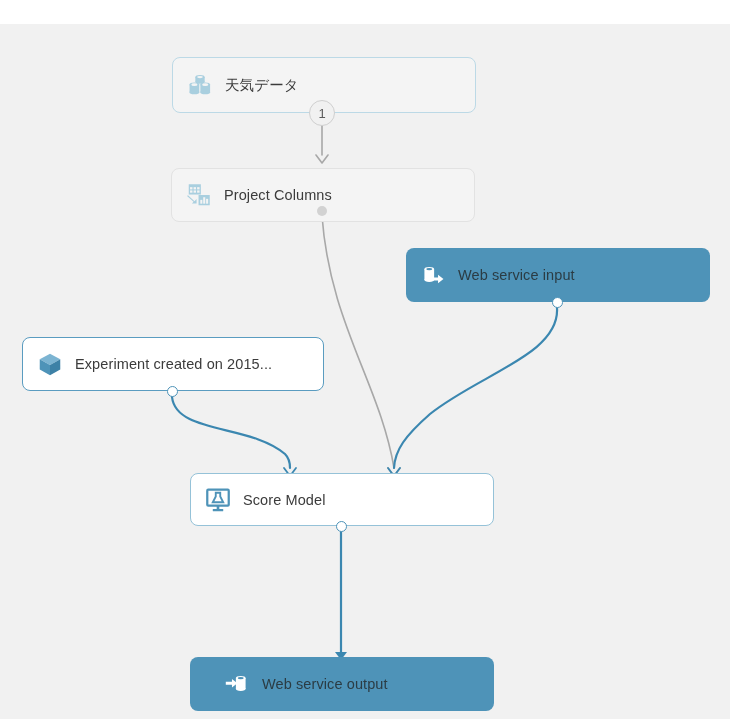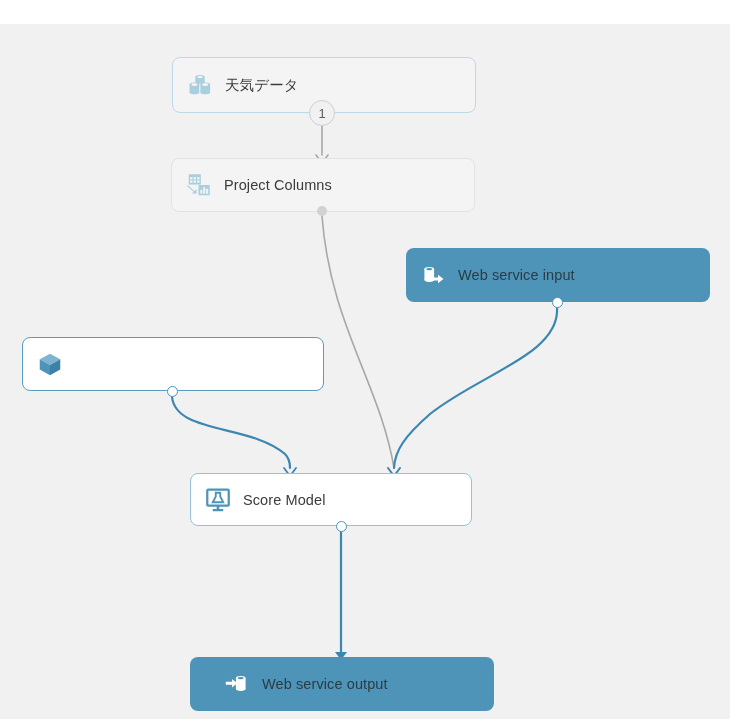--- a/index.html
+++ b/index.html
@@ -140,21 +140,21 @@
       </g>
       <g fill="#f4f4f4">
         <ellipse cx="15" cy="6.5" rx="3.1" ry="1.25"></ellipse>
         <ellipse cx="9" cy="14.6" rx="3.3" ry="1.35"></ellipse>
         <ellipse cx="20.6" cy="14.6" rx="3.3" ry="1.35"></ellipse>
       </g>
     </svg>
         </span>
         <span class="label">天気データ</span>
       </div>
-      <div class="node node--module" style="left: 171px; top: 134px; width: 304px; height: 54px;">
+      <div class="node node--module" style="left: 171px; top: 144px; width: 304px; height: 54px;">
         <span class="icon">
     <svg viewBox="0 0 30 30" width="28" height="28">
       <rect x="4" y="3.5" width="13" height="11" fill="#a9cfdf"></rect>
       <g fill="#f4f4f4">
         <rect x="5.4" y="6.6" width="2.6" height="2.4"></rect>
         <rect x="9.2" y="6.6" width="2.6" height="2.4"></rect>
         <rect x="13" y="6.6" width="2.6" height="2.4"></rect>
         <rect x="5.4" y="10.1" width="2.6" height="2.4"></rect>
         <rect x="9.2" y="10.1" width="2.6" height="2.4"></rect>
         <rect x="13" y="10.1" width="2.6" height="2.4"></rect>
@@ -185,22 +185,23 @@
         <span class="label">Web service input</span>
       </div>
       <div class="node node--model" style="left: 22px; top: 313px; width: 302px; height: 54px;">
         <span class="icon">
     <svg viewBox="0 0 30 30" width="28" height="28">
       <path d="M15 4 L26 10 L15 16 L4 10 Z" fill="#7cb4d2"></path>
       <path d="M4 10 L15 16 L15 27 L4 21 Z" fill="#4e93b8"></path>
       <path d="M26 10 L15 16 L15 27 L26 21 Z" fill="#3d81a6"></path>
     </svg>
         </span>
-      </div>
-      <div class="node node--score" style="left: 190px; top: 449px; width: 282px; height: 53px;">
+        <span class="label">Experiment created on 2015...</span>
+      </div>
+      <div class="node node--score" style="left: 190px; top: 449px; width: 304px; height: 53px;">
         <span class="icon">
     <svg viewBox="0 0 30 30" width="28" height="28">
       <rect x="3.5" y="4" width="23" height="17" rx="1" fill="none" stroke="#4e93b8" stroke-width="2.4"></rect>
       <path d="M12.6 7.2 L17.4 7.2 L17.4 11.2 L20.6 17.4 L9.4 17.4 L12.6 11.2 Z" fill="none" stroke="#4e93b8" stroke-width="2"></path>
       <rect x="13.6" y="21" width="2.8" height="4" fill="#4e93b8"></rect>
       <rect x="9.4" y="24.6" width="11.2" height="2.4" rx="0.6" fill="#4e93b8"></rect>
     </svg>
         </span>
         <span class="label">Score Model</span>
       </div>

